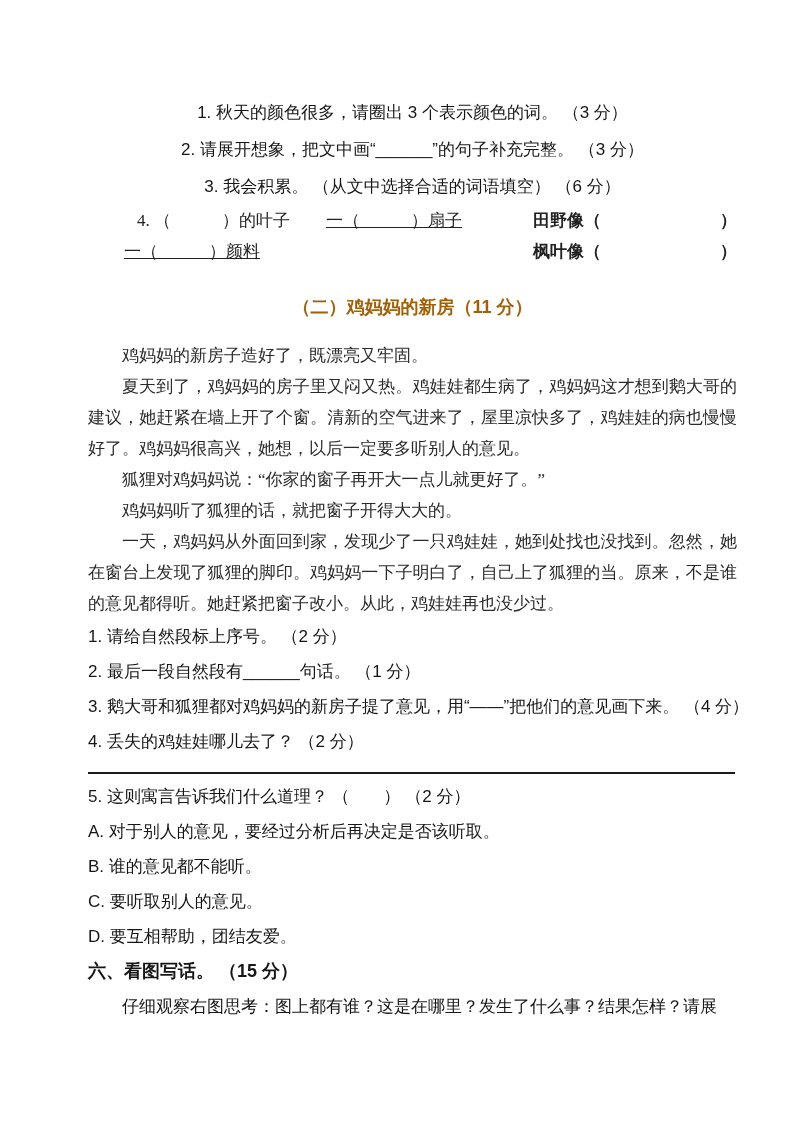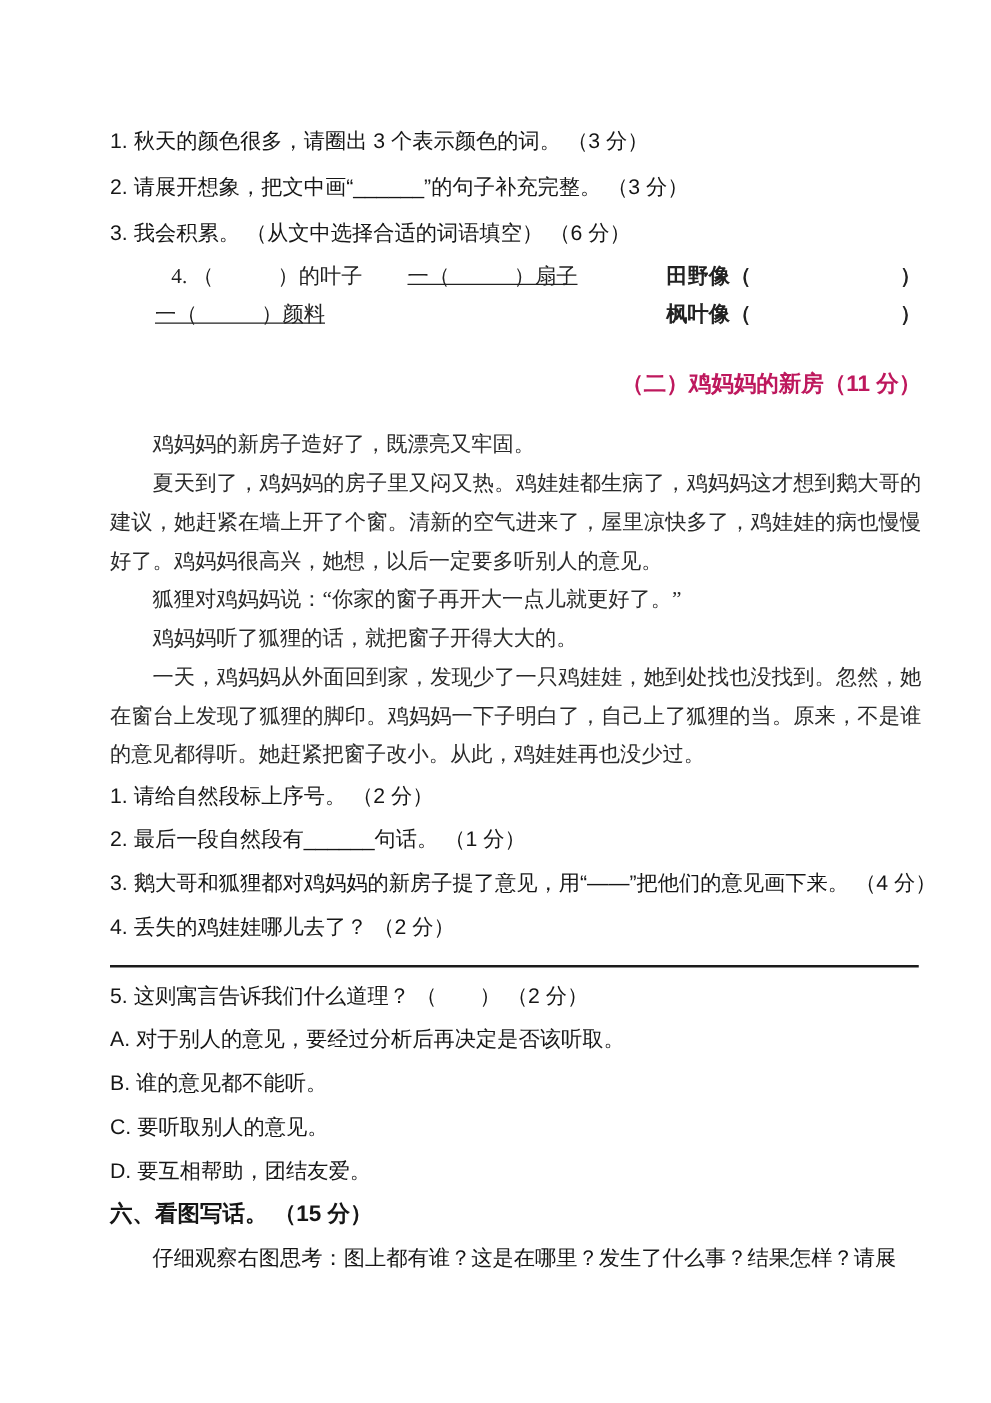--- a/index.html
+++ b/index.html
@@ -13,42 +13,43 @@
     padding: 94px 56px 0 88px;
     overflow: hidden;
     font-family: "Liberation Sans", "DejaVu Sans", sans-serif;
   }
   .q-line {
     font-family: "Liberation Sans", "DejaVu Sans", sans-serif;
     font-size: 17px;
     line-height: 37px;
     white-space: nowrap;
     color: #161616;
+    text-align: center;
   }
   .fill-row {
     display: flex;
     font-family: "Liberation Serif", "DejaVu Serif", serif;
     font-size: 17px;
     line-height: 31px;
     white-space: nowrap;
     color: #222;
     text-align: right;
   }
   .fill-row .cell-1 { flex: 0 0 202px; }
   .fill-row .cell-2 { flex: 0 0 172px; text-decoration: underline; }
   .fill-row .cell-3 { flex: 1 1 auto; font-weight: bold; }
   .fill-row.row-2 .cell-1 { padding-left: 10px; }
   .section-title {
-    text-align: right;
+    text-align: center;
     font-family: "Liberation Sans", "DejaVu Sans", sans-serif;
     font-weight: 700;
     font-size: 18px;
     line-height: 36px;
     margin-top: 22px;
-    color: #be185d;
+    color: #a16207;
   }
   .passage { margin-top: 15px; }
   .passage p {
     font-family: "Liberation Serif", "DejaVu Serif", serif;
     font-size: 17px;
     line-height: 31px;
     text-indent: 2em;
     text-align: justify;
     color: #2a2a2a;
   }

